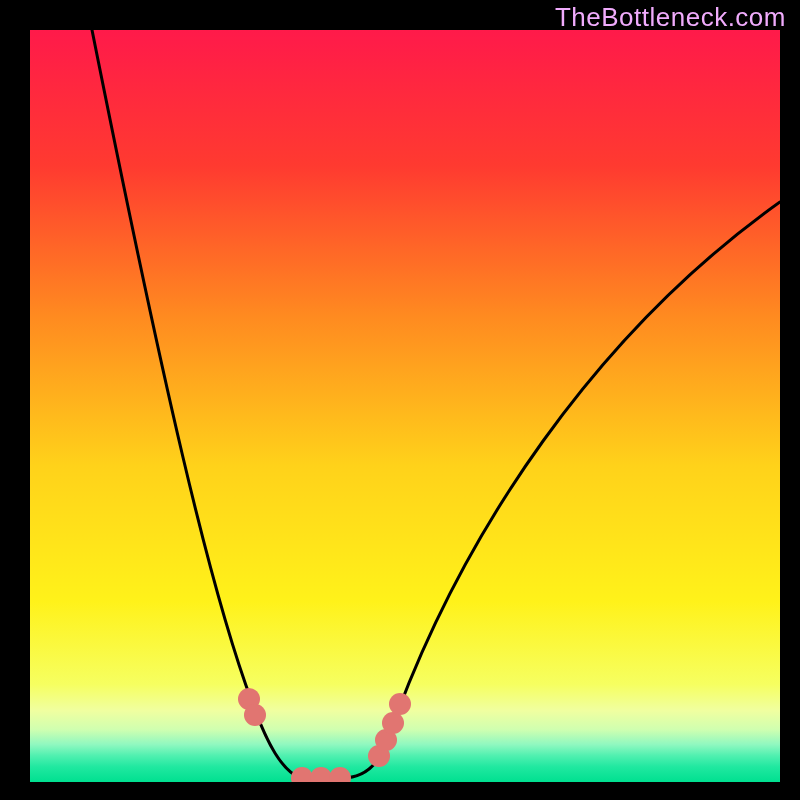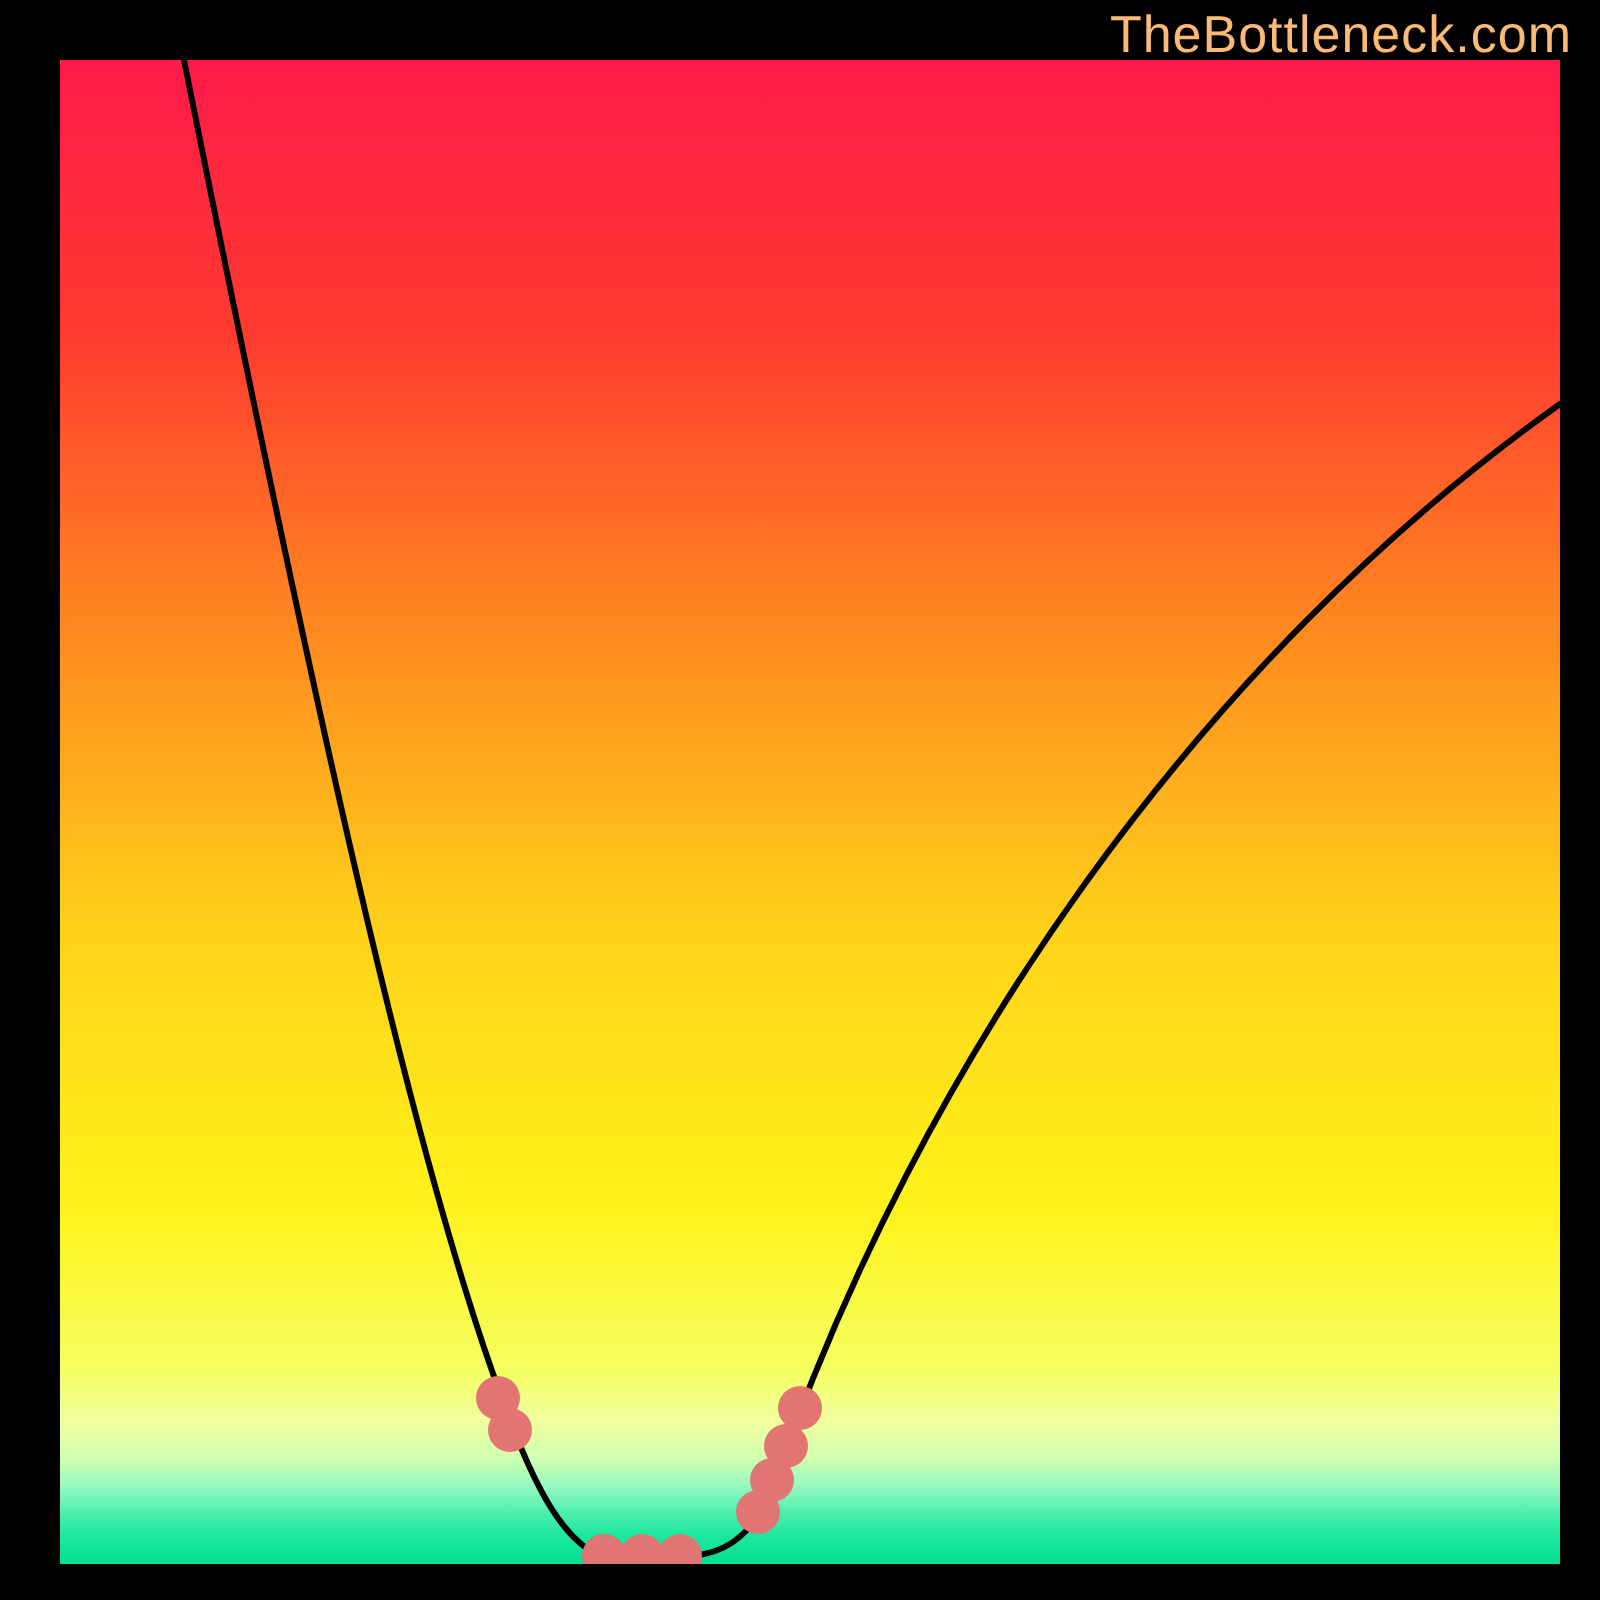--- a/index.html
+++ b/index.html
@@ -16,21 +16,21 @@
     left: 0;
     top: 0;
     width: 800px;
     height: 800px;
     background: #000000;
   }
   .watermark {
     position: absolute;
     top: 2px;
     right: 14px;
-    color: #fdba74;
+    color: #f0abfc;
     font-size: 26px;
     font-weight: 400;
     letter-spacing: 0.5px;
     white-space: nowrap;
   }
   .plot {
     position: absolute;
     left: 30px;
     top: 30px;
     width: 750px;

